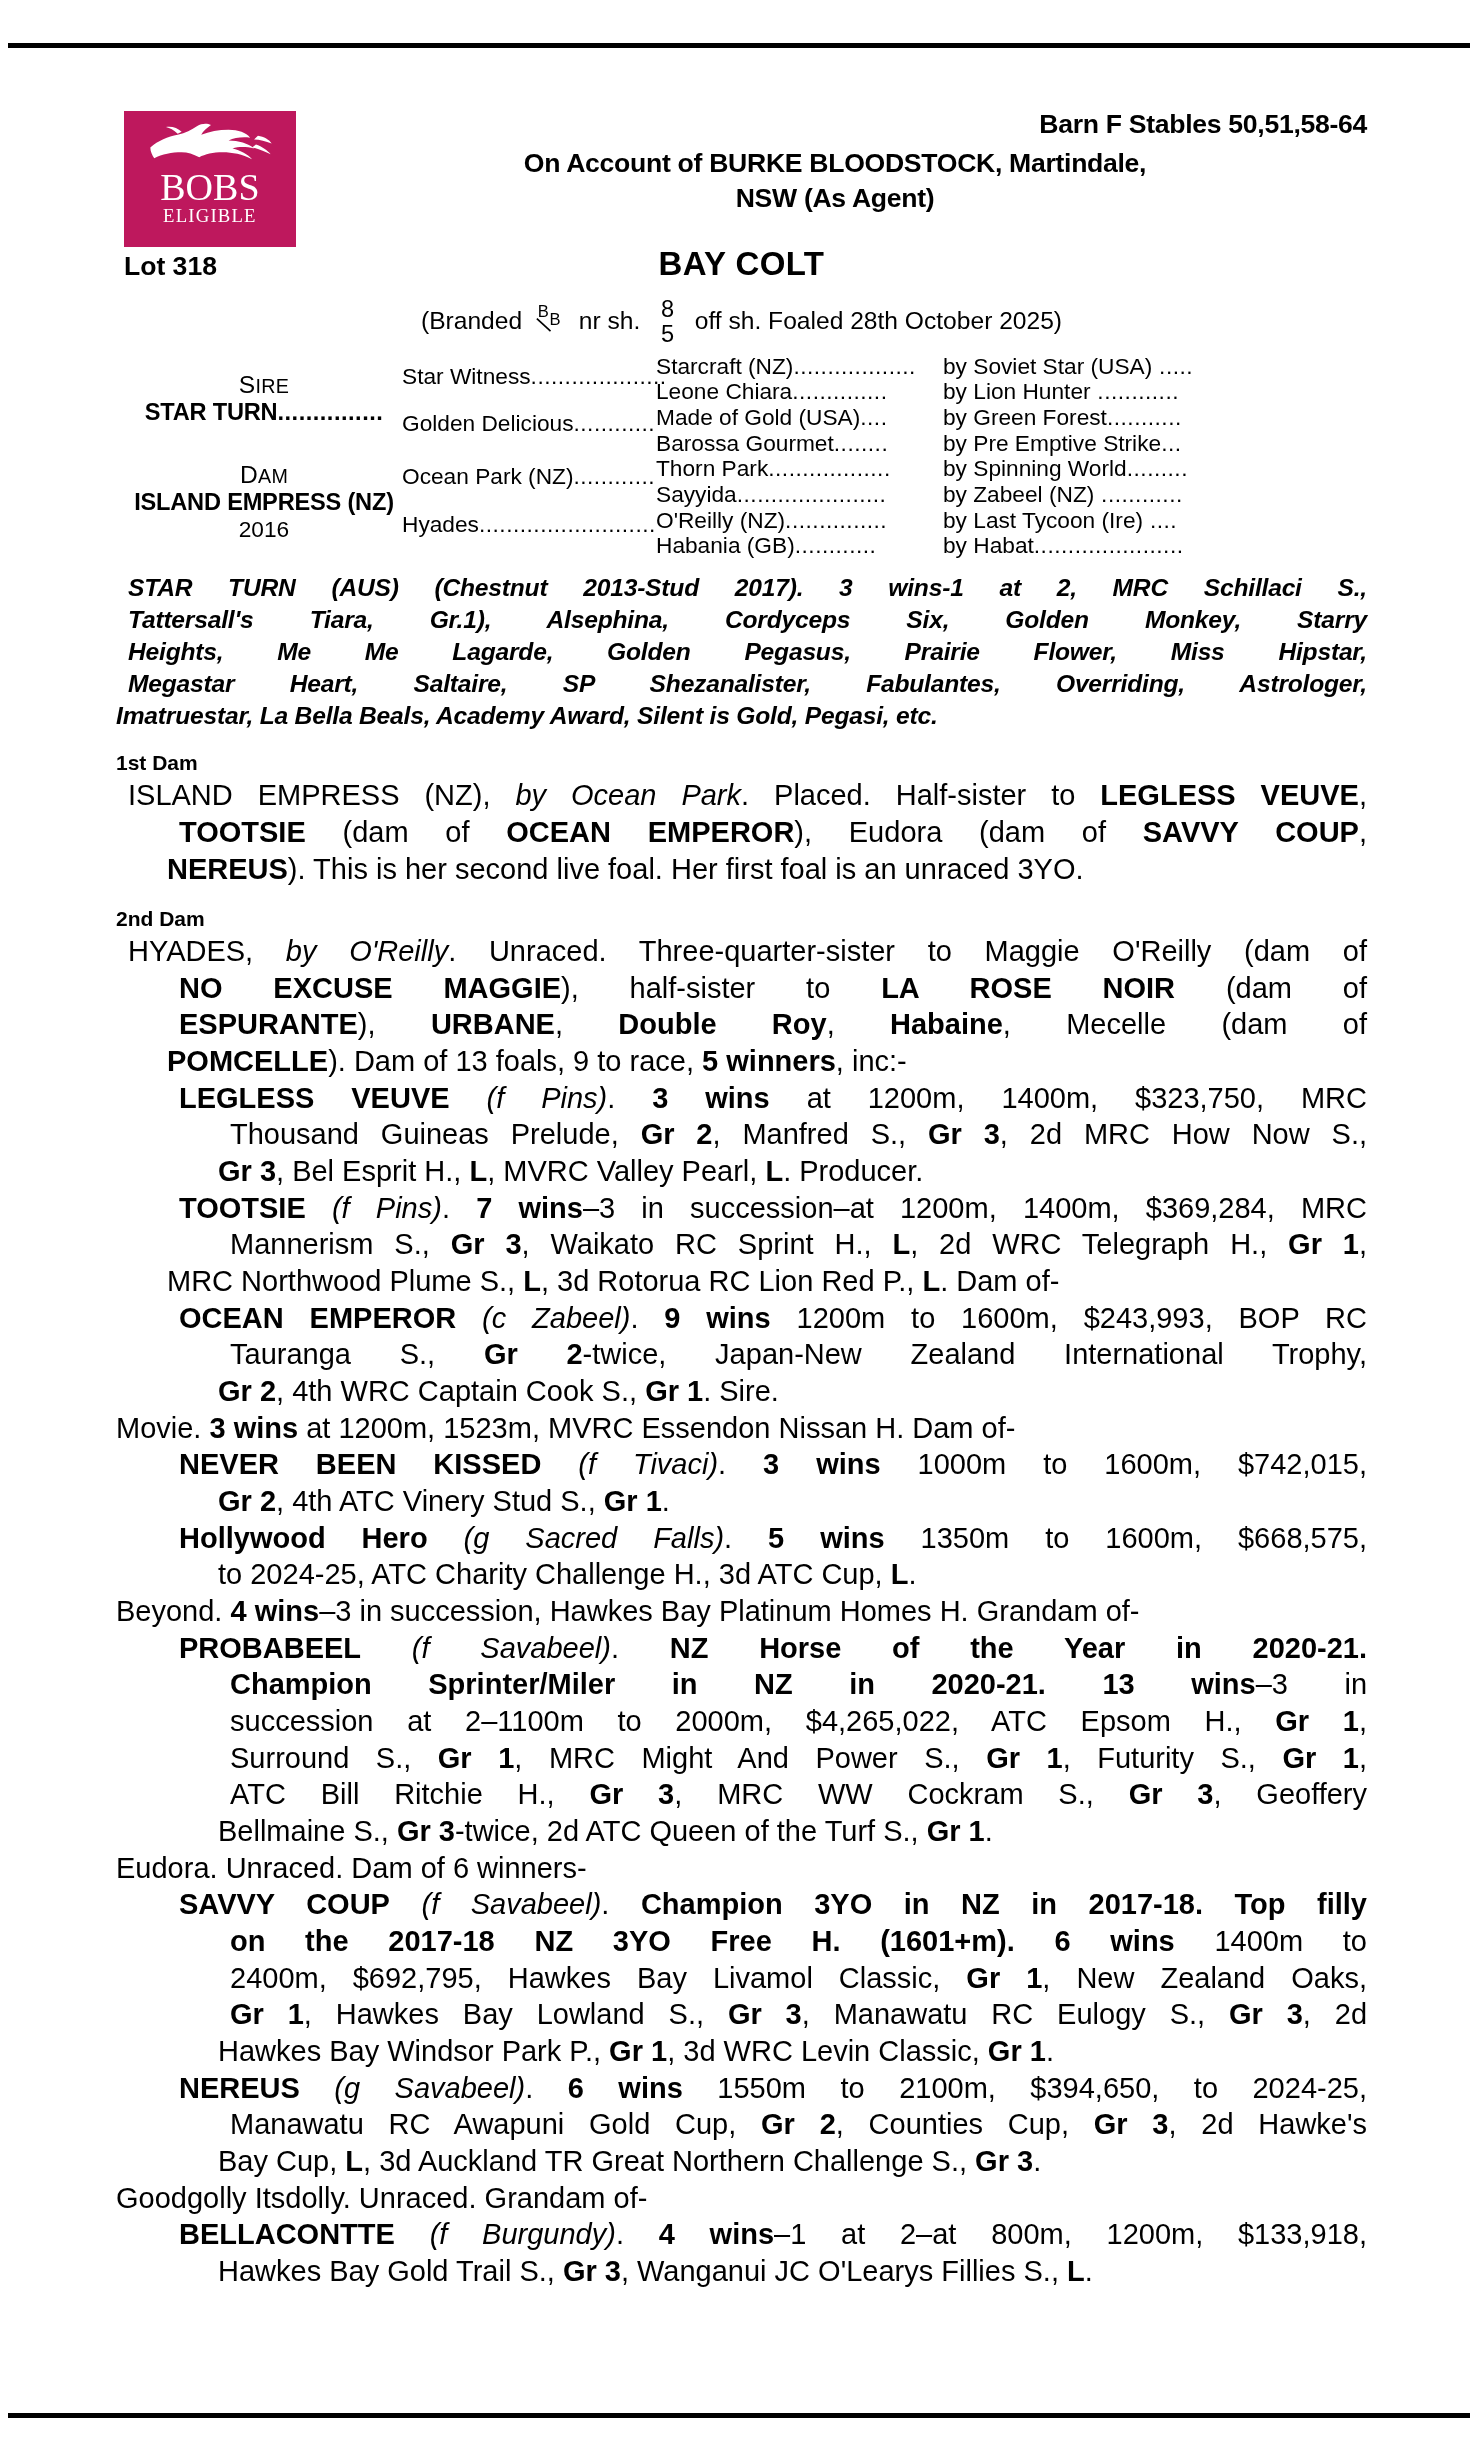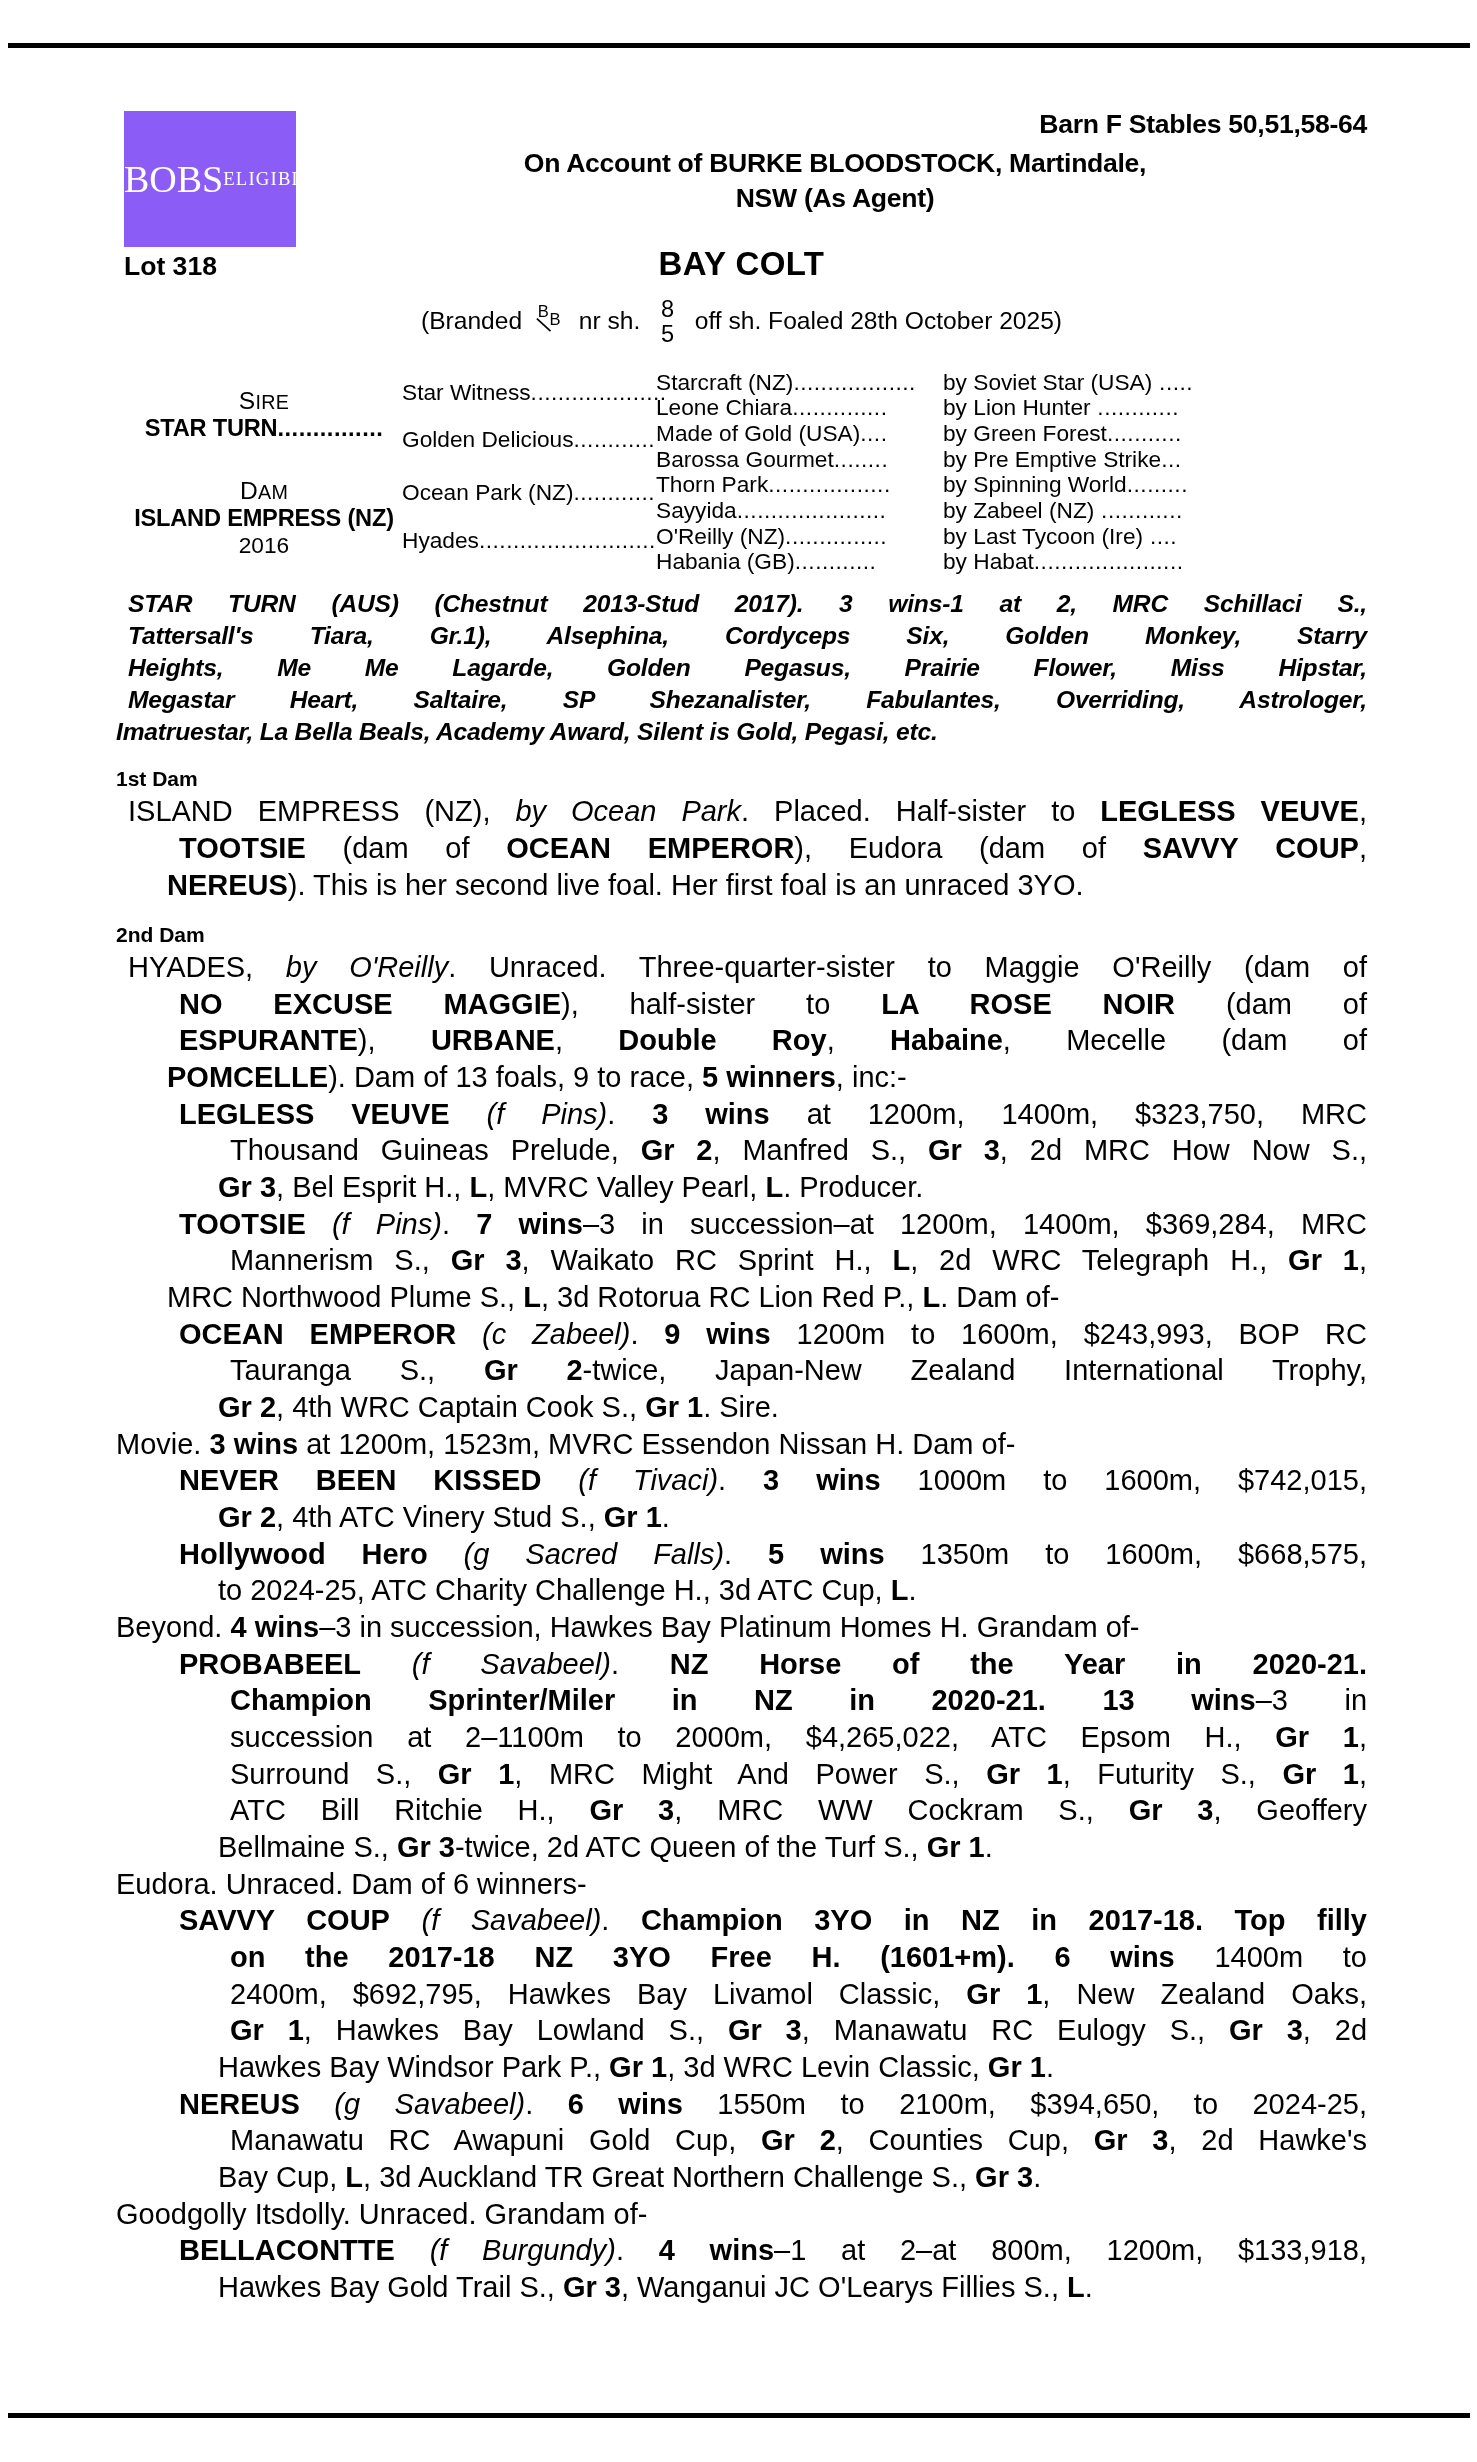--- a/index.html
+++ b/index.html
@@ -43,24 +43,24 @@
   .hdr {
     position: relative;
     height: 158px;
   }
   .bobs-logo {
     position: absolute;
     left: 7.9px;
     top: 21.7px;
     width: 172px;
     height: 136px;
-    background: #8b5cf6;
+    background: #be185d;
     color: #fff;
     display: flex;
-    flex-direction: row;
+    flex-direction: column;
     align-items: center;
     justify-content: flex-start;
     overflow: hidden;
   }
   .bobs-horse {
     margin-top: 11.8px;
     width: 124px;
     height: 45px;
   }
   .bobs-word {
@@ -148,21 +148,21 @@
     line-height: 1.05;
     font-size: 23.6px;
     margin: 0 13.8px;
     position: relative;
     top: 1px;
   }
   .fraction span { display:block; }
 
   
   .ped {
-    margin-top: 18px;
+    margin-top: 2px;
     position: relative;
     height: 207px;
     font-size: 22.7px;
   }
   .ped .col1 {
     position: absolute;
     left: 0;
     width: 296px;
     text-align: center;
   }

